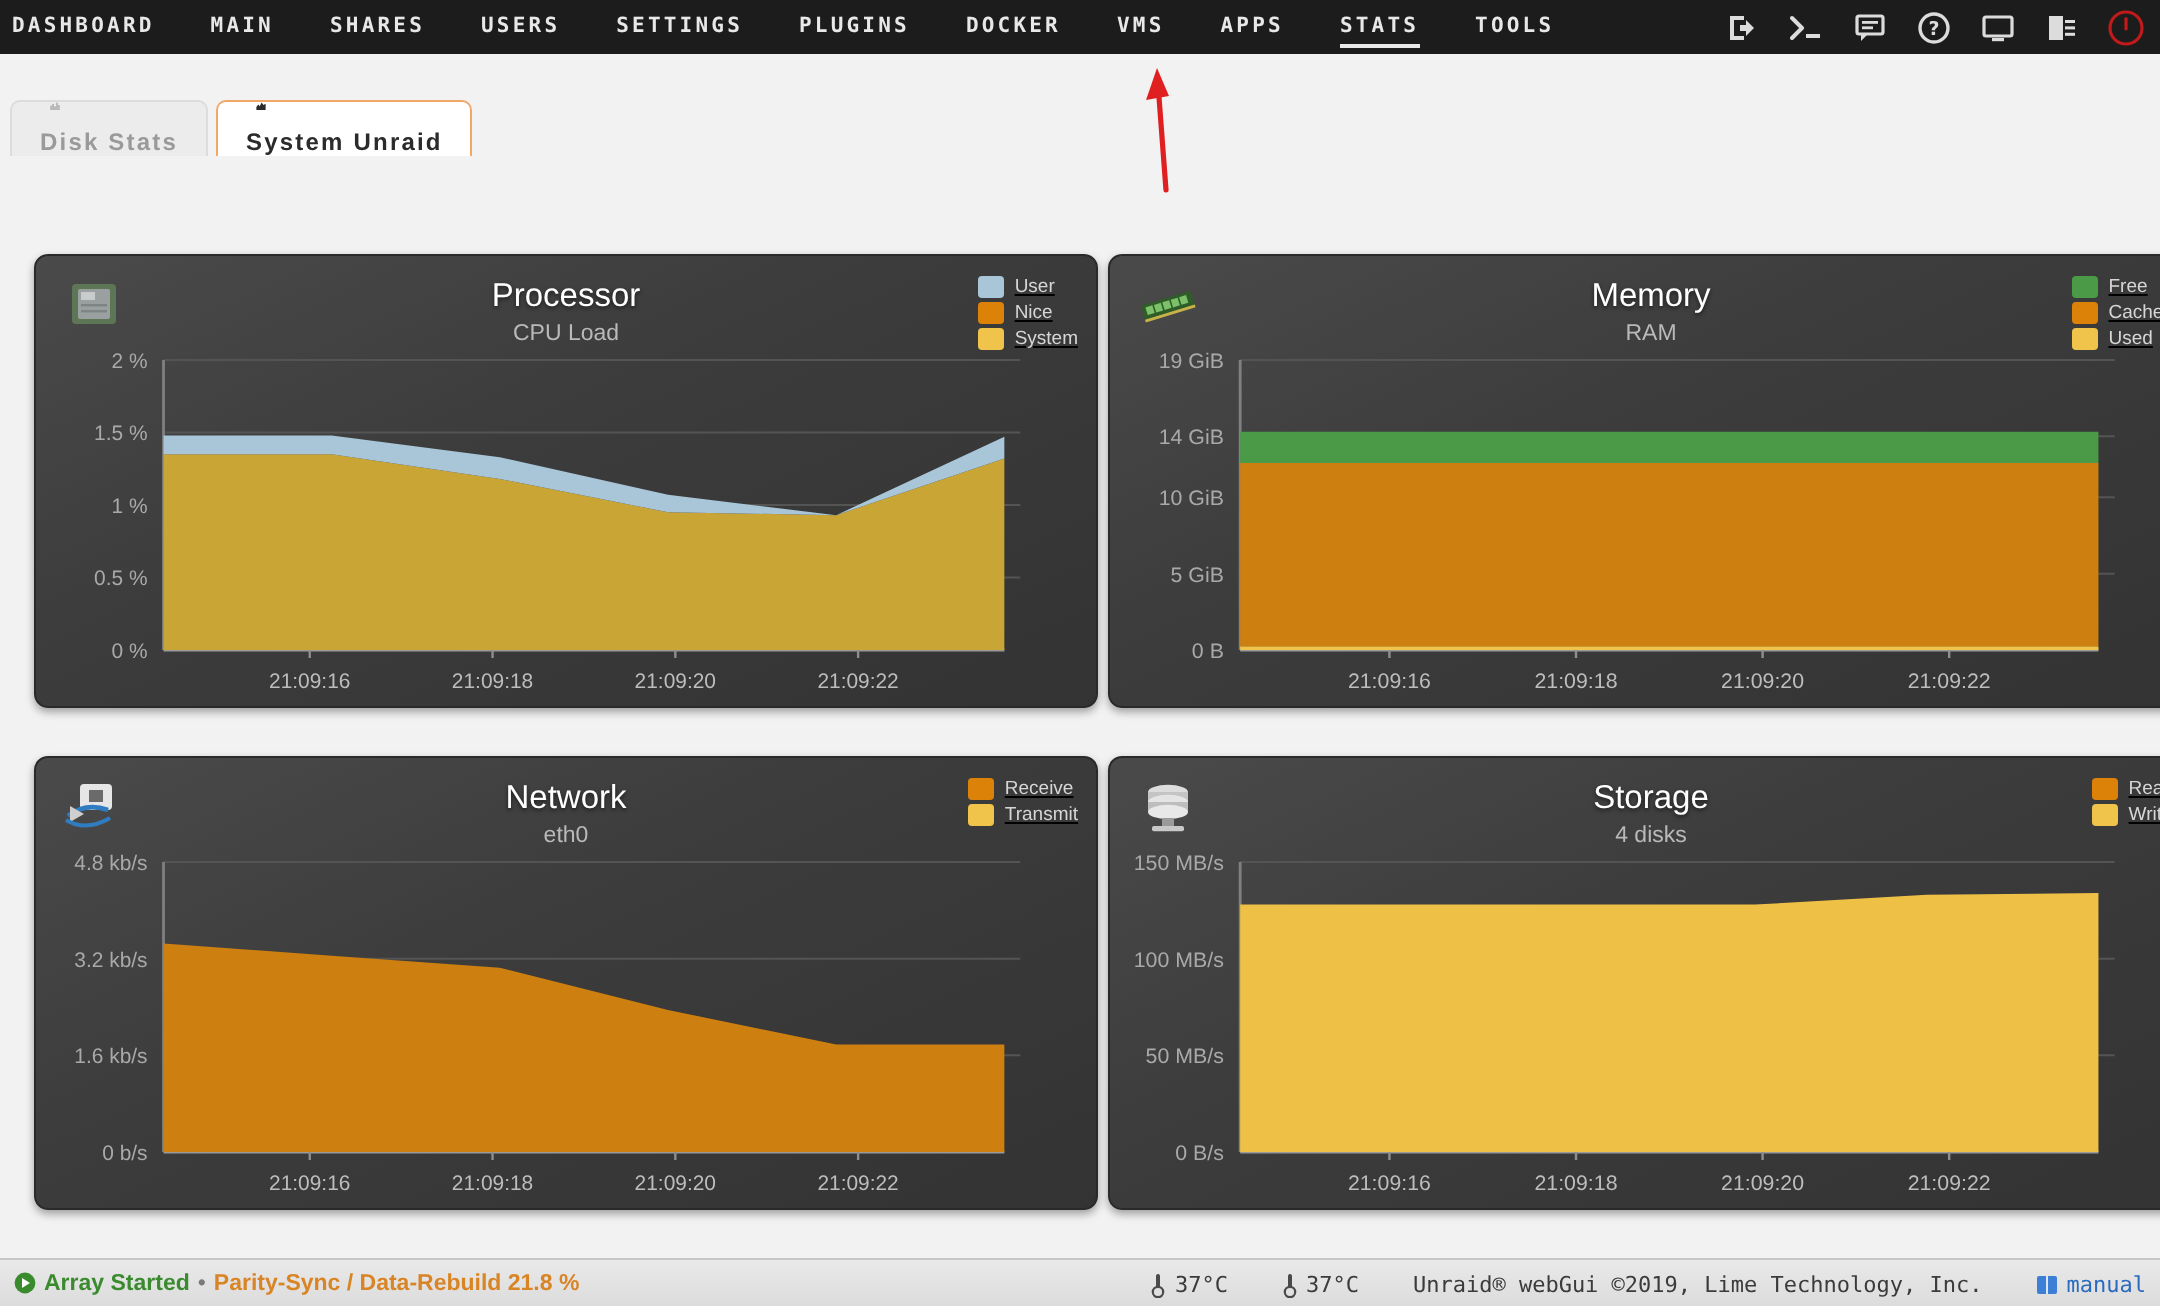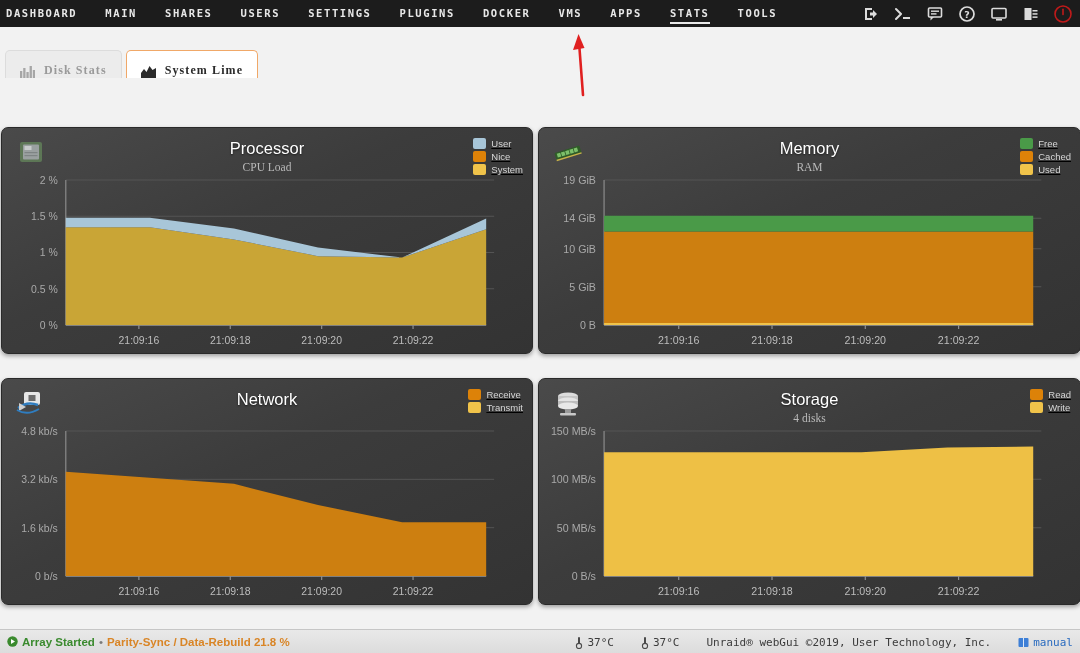--- a/index.html
+++ b/index.html
@@ -44,66 +44,66 @@
   }
   .nav-ic { width: 18px; height: 18px; display: flex; align-items: center; justify-content: center; cursor: pointer; }
   .nav-ic svg { display: block; }
 
   
   .tabbar {
     position: absolute; top: 48px; left: 5px;
     display: flex; align-items: flex-end; height: 30px;
   }
   .tab {
-    display: flex; align-items: flex-end; gap: 9px;
+    display: flex; align-items: flex-start; gap: 9px;
     height: 28px; padding: 0 14px;
-    font-family: Liberation Serif, serif;
+    font-family: Liberation Sans, sans-serif;
     font-size: 12px; font-weight: bold;
     letter-spacing: 1.1px;
     border-radius: 5px 5px 0 0;
     cursor: pointer;
     white-space: nowrap;
+    flex-direction: column;
   }
   .tab.inactive { color: #9a9a9a; background: #ececec; border: 1px solid #dcdcdc; border-bottom: none; }
   .tab.active { color: #2b2b2b; background: #ffffff; border: 1px solid #f0a868; border-bottom: none; margin-left: 4px; }
   .tab-ic { width: 15px; height: 13px; display: block; }
 
   
   .arrow { position: absolute; left: 552px; top: 22px; width: 70px; height: 75px; pointer-events: none; }
 
   
   .grid {
     position: absolute; top: 127px; left: 0;
     width: 1080px; height: 485px;
     display: grid;
     grid-template-columns: 532px 543px;
     grid-template-rows: 227px 227px;
     column-gap: 5px; row-gap: 24px;
-    padding: 0 1px;
+    padding: 0 17px;
   }
   .panel {
     position: relative;
     background: linear-gradient(155deg, #4a4a4a 0%, #3c3c3c 42%, #333333 100%);
     border-radius: 7px;
     border: 1px solid #2a2a2a;
     box-shadow: 0 2px 4px rgba(0,0,0,.35);
     overflow: hidden;
   }
   .p-title {
     position: absolute; top: 11px; left: 0; width: 100%;
     text-align: center;
     color: #ffffff; font-size: 16.5px; font-weight: normal;
     text-shadow: 0 1px 2px rgba(0,0,0,.6);
     pointer-events: none;
   }
   .p-sub {
     position: absolute; top: 33px; left: 0; width: 100%;
     text-align: center; color: #b9b9b9; font-size: 11.5px;
     pointer-events: none;
-    font-family: Liberation Serif, serif;
   }
   .p-icon { position: absolute; top: 11px; left: 13px; width: 32px; height: 28px; }
   .legend { position: absolute; top: 10px; right: 9px; display: flex; flex-direction: column; gap: 2px; }
   .lg-row { display: flex; align-items: center; gap: 5px; text-decoration: underline; }
   .lg-sw { width: 13px; height: 11px; border-radius: 2px; display: block; }
   .lg-tx { color: #d6d6d6; font-size: 9.5px; }
 
   .plot { position: absolute; left: 0; top: 40px; width: 100%; height: 187px; }
   .plot svg { display: block; width: 100%; height: 100%; }
 
@@ -216,21 +216,21 @@
         <rect x="6.4" y="7" width="2.3" height="6" fill="#a6a6a6"></rect>
         <rect x="9.6" y="1" width="2.3" height="12" fill="#a6a6a6"></rect>
         <rect x="12.8" y="5" width="2.2" height="8" fill="#a6a6a6"></rect>
       </svg>
       <span>Disk Stats</span>
     </div>
     <div class="tab active">
       <svg class="tab-ic" viewBox="0 0 15 13">
         <path d="M0 13 L0 8 L3 4 L5.5 7 L8.5 1 L11.5 5 L15 3 L15 13 Z" fill="#2b2b2b"></path>
       </svg>
-      <span>System Lime</span>
+      <span>System Unraid</span>
     </div>
   </div>
 
   <svg class="arrow" viewBox="0 0 70 75">
     <path d="M31 73 L27 20" stroke="#e02020" stroke-width="2.6" fill="none" stroke-linecap="round"></path>
     <path d="M26.5 12 L21 28 L32.5 26 Z" fill="#e02020"></path>
   </svg>
 
   <div class="grid" id="panel-grid">
       <div class="panel">
@@ -340,20 +340,21 @@
       </div>
       <div class="panel">
         <div class="p-icon"><svg width="32" height="28" viewBox="0 0 32 28">
             <rect x="9" y="2" width="16" height="13" rx="2" fill="#e6e6e6"></rect>
             <rect x="13.5" y="5" width="7" height="6" fill="#6b6b6b"></rect>
             <path d="M3 18 q9 -7 20 -3" stroke="#2f7dc0" stroke-width="2.4" fill="none"></path>
             <path d="M4 13 l7 4 l-7 4 z" fill="#cfcfcf"></path>
             <path d="M2 20 q10 6 22 -1" stroke="#2f7dc0" stroke-width="2" fill="none"></path>
           </svg></div>
         <div class="p-title">Network</div>
+        <div class="p-sub">eth0</div>
         <div class="legend">
           <div class="lg-row">
             <span class="lg-sw" style="background: rgb(221, 130, 8);"></span>
             <span class="lg-tx">Receive</span>
           </div>
           <div class="lg-row">
             <span class="lg-sw" style="background: rgb(240, 195, 74);"></span>
             <span class="lg-tx">Transmit</span>
           </div>
         </div>
@@ -445,21 +446,21 @@
         </svg>
         <span>37°C</span>
       </span>
       <span class="f-temp">
         <svg width="8" height="13" viewBox="0 0 8 13">
           <rect x="3" y="1" width="2" height="7" rx="1" fill="#4a4a4a"></rect>
           <circle cx="4" cy="10" r="2.6" fill="none" stroke="#4a4a4a" stroke-width="1.1"></circle>
         </svg>
         <span>37°C</span>
       </span>
-      <span class="f-credit">Unraid® webGui ©2019, User Technology, Inc.</span>
+      <span class="f-credit">Unraid® webGui ©2019, Lime Technology, Inc.</span>
       <span class="f-temp">
         <svg width="11" height="11" viewBox="0 0 11 11">
           <rect x="0.5" y="1" width="10" height="9" rx="1" fill="#3d7fd6"></rect>
           <rect x="5" y="1" width="1" height="9" fill="#dce8f7"></rect>
         </svg>
         <span class="f-link">manual</span>
       </span>
     </div>
   </div>
 

